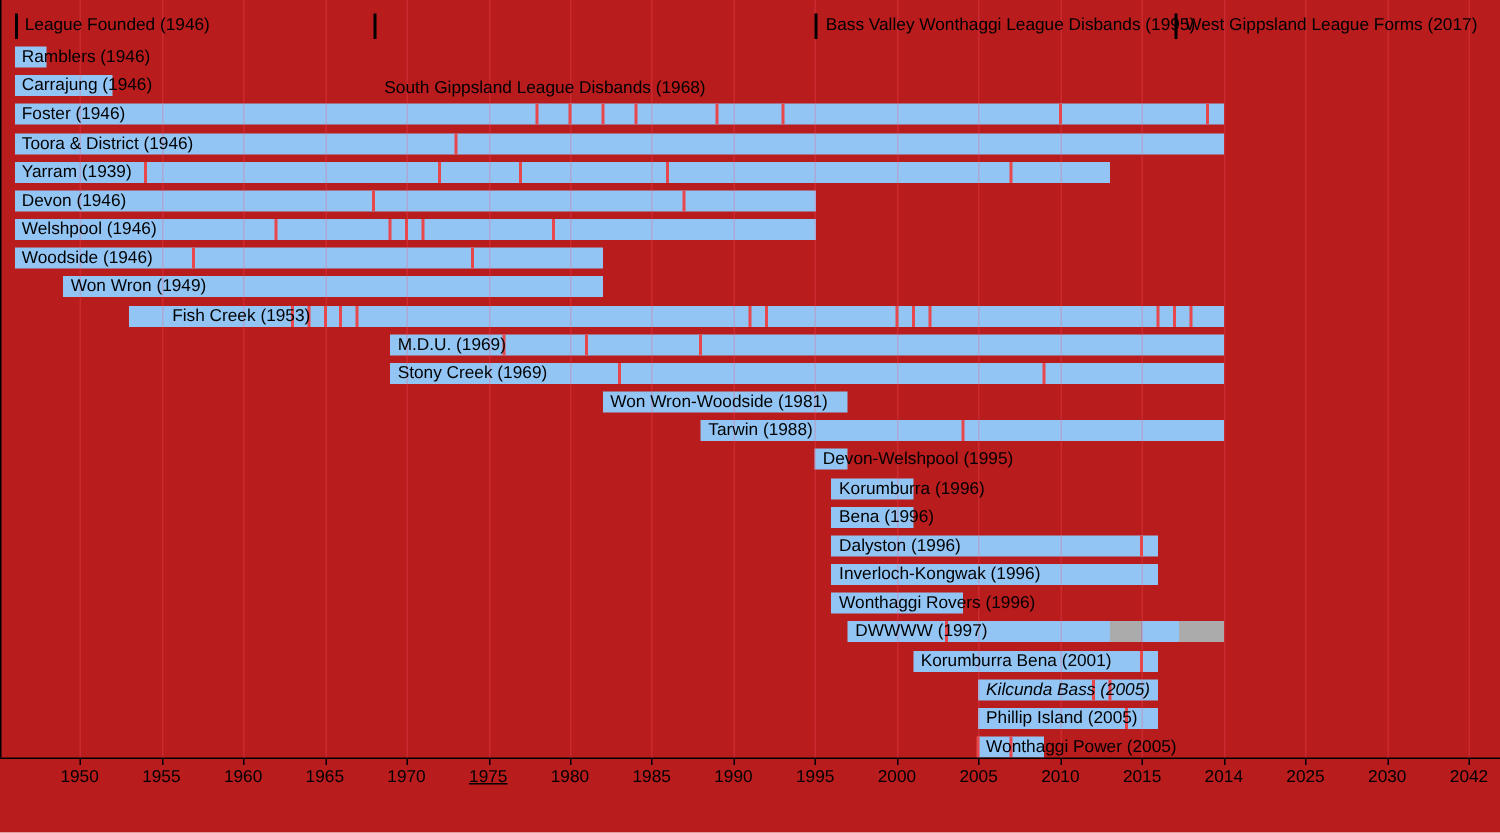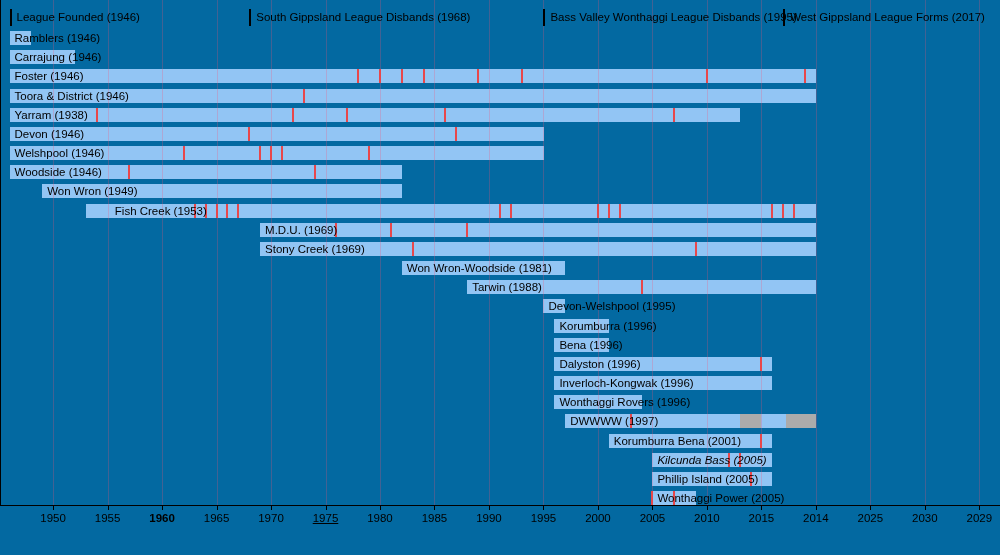--- a/index.html
+++ b/index.html
@@ -1,16 +1,16 @@
 <!DOCTYPE html>
 <html><head>
 <meta charset="utf-8">
 <style>
   html,body{margin:0;padding:0;background:#fff;}
-  #stage{position:relative;width:1000px;height:555px;background:#0369a1;overflow:hidden;
+  #stage{position:relative;width:1000px;height:555px;background:#b91c1c;overflow:hidden;
          font-family:"Liberation Sans",sans-serif;color:#000;}
   .gridline{position:absolute;top:0;width:1px;height:505px;z-index:2;pointer-events:none;}
   .leftborder{position:absolute;left:0;top:0;width:1px;height:505px;background:#000;z-index:3;}
   .bar{position:absolute;height:14px;z-index:1;}
   .mark{position:absolute;width:2px;height:14px;z-index:3;}
   .rowlabel{position:absolute;height:14px;line-height:14px;font-size:11.5px;white-space:nowrap;z-index:4;text-align:center;}
   .ms-marker{position:absolute;width:2px;height:17px;background:#000;top:9px;z-index:3;}
   .ms-label{position:absolute;top:9px;height:17px;line-height:17px;font-size:11.5px;white-space:nowrap;z-index:4;}
   .axisline{position:absolute;left:0;top:505px;width:1000px;height:1px;background:#000;z-index:4;}
   .axistick{position:absolute;top:506px;width:1px;height:4px;background:#000;z-index:4;}
@@ -36,21 +36,21 @@
       <div class="gridline" style="left: 652.423px; background: rgba(255, 80, 110, 0.25);"></div>
       <div class="gridline" style="left: 706.908px; background: rgba(255, 80, 110, 0.25);"></div>
       <div class="gridline" style="left: 761.393px; background: rgba(255, 80, 110, 0.25);"></div>
       <div class="gridline" style="left: 815.878px; background: rgba(255, 80, 110, 0.25);"></div>
       <div class="gridline" style="left: 870.363px; background: rgba(255, 80, 110, 0.25);"></div>
       <div class="gridline" style="left: 924.848px; background: rgba(255, 80, 110, 0.25);"></div>
       <div class="gridline" style="left: 979.333px; background: rgba(255, 80, 110, 0.25);"></div>
       <div class="ms-marker" style="left: 9.5px; background: rgb(0, 0, 0);"></div>
       <div class="ms-label" style="left: 16.5px;">League Founded (1946)</div>
       <div class="ms-marker" style="left: 249.234px; background: rgb(0, 0, 0);"></div>
-      <div class="ms-label" style="left: 256.234px;">South Gippsland League Disbands (1968)</div>
+      <div class="ms-label" style="left: 256.234px; margin-top: 42px;">South Gippsland League Disbands (1968)</div>
       <div class="ms-marker" style="left: 543.453px; background: rgb(0, 0, 0);"></div>
       <div class="ms-label" style="left: 550.453px;">Bass Valley Wonthaggi League Disbands (1995)</div>
       <div class="ms-marker" style="left: 783.187px; background: rgb(0, 0, 0);"></div>
       <div class="ms-label" style="left: 790.187px;">West Gippsland League Forms (2017)</div>
       <div class="bar" style="left: 9.5px; width: 21.8px; top: 31px; background: rgb(146, 197, 244);"></div>
       <div class="rowlabel" style="left: 14.5px; top: 31px;">Ramblers (1946)</div>
       <div class="bar" style="left: 9.5px; width: 65.4px; top: 50.2px; background: rgb(146, 197, 244);"></div>
       <div class="rowlabel" style="left: 14.5px; top: 50.2px;">Carrajung (1946)</div>
       <div class="bar" style="left: 9.5px; width: 806.4px; top: 69.3px; background: rgb(146, 197, 244);"></div>
       <div class="mark" style="left: 357.2px; top: 69.3px; background: rgb(232, 71, 75);"></div>
@@ -64,21 +64,21 @@
       <div class="rowlabel" style="left: 14.5px; top: 69.3px;">Foster (1946)</div>
       <div class="bar" style="left: 9.5px; width: 806.4px; top: 88.5px; background: rgb(146, 197, 244);"></div>
       <div class="mark" style="left: 302.7px; top: 88.5px; background: rgb(232, 71, 75);"></div>
       <div class="rowlabel" style="left: 14.5px; top: 88.5px;">Toora &amp; District (1946)</div>
       <div class="bar" style="left: 9.5px; width: 730.1px; top: 107.7px; background: rgb(146, 197, 244);"></div>
       <div class="mark" style="left: 95.7px; top: 107.7px; background: rgb(232, 71, 75);"></div>
       <div class="mark" style="left: 291.8px; top: 107.7px; background: rgb(232, 71, 75);"></div>
       <div class="mark" style="left: 346.3px; top: 107.7px; background: rgb(232, 71, 75);"></div>
       <div class="mark" style="left: 444.4px; top: 107.7px; background: rgb(232, 71, 75);"></div>
       <div class="mark" style="left: 673.2px; top: 107.7px; background: rgb(232, 71, 75);"></div>
-      <div class="rowlabel" style="left: 14.5px; top: 107.7px;">Yarram (1938)</div>
+      <div class="rowlabel" style="left: 14.5px; top: 107.7px;">Yarram (1939)</div>
       <div class="bar" style="left: 9.5px; width: 534px; top: 126.9px; background: rgb(146, 197, 244);"></div>
       <div class="mark" style="left: 248.2px; top: 126.9px; background: rgb(232, 71, 75);"></div>
       <div class="mark" style="left: 455.3px; top: 126.9px; background: rgb(232, 71, 75);"></div>
       <div class="rowlabel" style="left: 14.5px; top: 126.9px;">Devon (1946)</div>
       <div class="bar" style="left: 9.5px; width: 534px; top: 146px; background: rgb(146, 197, 244);"></div>
       <div class="mark" style="left: 182.9px; top: 146px; background: rgb(232, 71, 75);"></div>
       <div class="mark" style="left: 259.1px; top: 146px; background: rgb(232, 71, 75);"></div>
       <div class="mark" style="left: 270px; top: 146px; background: rgb(232, 71, 75);"></div>
       <div class="mark" style="left: 280.9px; top: 146px; background: rgb(232, 71, 75);"></div>
       <div class="mark" style="left: 368.1px; top: 146px; background: rgb(232, 71, 75);"></div>
@@ -152,21 +152,21 @@
       <div class="mark" style="left: 673.2px; top: 491.1px; background: rgb(232, 71, 75);"></div>
       <div class="rowlabel" style="left: 657.4px; top: 491.1px;">Wonthaggi Power (2005)</div>
     </div>
   <div class="axisline"></div>
   <div id="axis">
       <div class="axistick" style="left: 53.088px;"></div>
       <div class="axislabel" style="left: 31.088px;">1950</div>
       <div class="axistick" style="left: 107.573px;"></div>
       <div class="axislabel" style="left: 85.573px;">1955</div>
       <div class="axistick" style="left: 162.058px;"></div>
-      <div class="axislabel" style="left: 140.058px; font-weight: bold;">1960</div>
+      <div class="axislabel" style="left: 140.058px;">1960</div>
       <div class="axistick" style="left: 216.543px;"></div>
       <div class="axislabel" style="left: 194.543px;">1965</div>
       <div class="axistick" style="left: 271.028px;"></div>
       <div class="axislabel" style="left: 249.028px;">1970</div>
       <div class="axistick" style="left: 325.513px;"></div>
       <div class="axislabel" style="left: 303.513px; text-decoration: underline;">1975</div>
       <div class="axistick" style="left: 379.998px;"></div>
       <div class="axislabel" style="left: 357.998px;">1980</div>
       <div class="axistick" style="left: 434.483px;"></div>
       <div class="axislabel" style="left: 412.483px;">1985</div>
@@ -182,15 +182,15 @@
       <div class="axislabel" style="left: 684.908px;">2010</div>
       <div class="axistick" style="left: 761.393px;"></div>
       <div class="axislabel" style="left: 739.393px;">2015</div>
       <div class="axistick" style="left: 815.878px;"></div>
       <div class="axislabel" style="left: 793.878px;">2014</div>
       <div class="axistick" style="left: 870.363px;"></div>
       <div class="axislabel" style="left: 848.363px;">2025</div>
       <div class="axistick" style="left: 924.848px;"></div>
       <div class="axislabel" style="left: 902.848px;">2030</div>
       <div class="axistick" style="left: 979.333px;"></div>
-      <div class="axislabel" style="left: 957.333px;">2029</div>
+      <div class="axislabel" style="left: 957.333px;">2042</div>
     </div>
 </div>
 
 </body></html>

